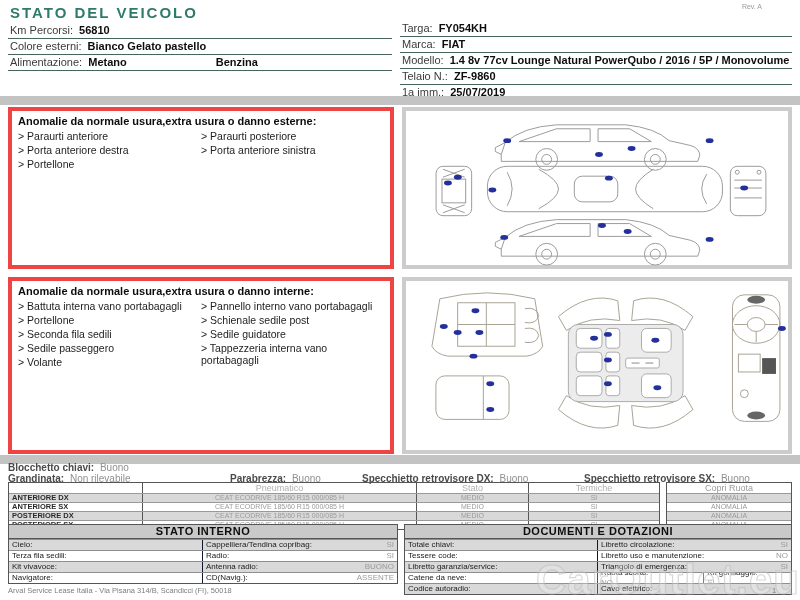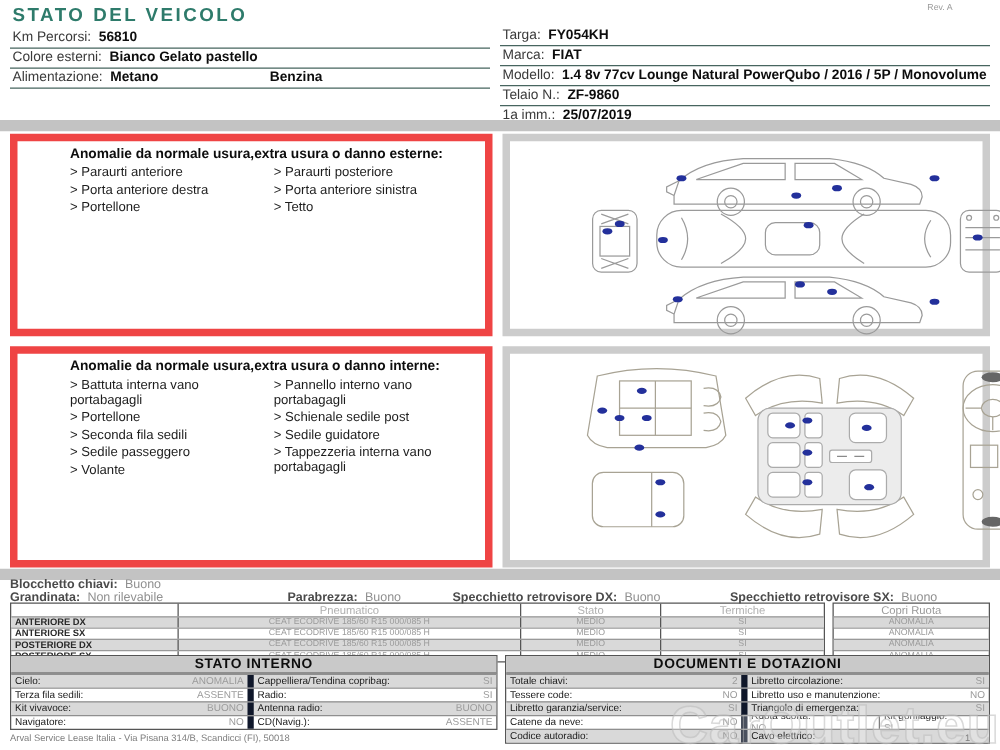--- a/index.html
+++ b/index.html
@@ -14,21 +14,21 @@
   #hdr-right{left:400px;top:22px;width:392px;}
   .hdr-row{border-bottom:1px solid #47655f;padding:0 2px 2px 2px;margin-bottom:1px;
            line-height:12px;}
   .hdr-row .lbl{color:#3a3a3a;}
   .hdr-row .val{font-weight:bold;color:#0d0d0d;margin-left:3px;}
   .hdr-row .val2{font-weight:bold;color:#0d0d0d;margin-left:86px;}
 
   .sep{position:absolute;left:0;width:800px;height:9px;background:#c3c3c3;}
   #sep1{top:96px;} #sep2{top:455px;}
 
-  .box{position:absolute;border:6px solid #ef4444;background:#fff;box-sizing:border-box;padding-left:36px;}
+  .box{position:absolute;border:4px solid #ef4444;background:#fff;box-sizing:border-box;}
   #ext-left{left:8px;top:107px;width:386px;height:162px;}
   #ext-right{left:402px;top:107px;width:390px;height:162px;border-color:#cccccc;}
   #int-left{left:8px;top:277px;width:386px;height:177px;}
   #int-right{left:402px;top:277px;width:390px;height:177px;border-color:#cccccc;}
   .box-title{font-weight:bold;font-size:11px;padding:4px 6px 3px 6px;color:#0d0d0d;}
   .itemcols{display:flex;padding:0 6px;}
   .itemcol{width:50%;}
   .item{font-size:10.5px;line-height:12px;margin-bottom:2px;color:#1d1d1d;}
 
   .cond{position:absolute;left:8px;top:463px;width:786px;font-size:10px;line-height:10px;}
@@ -55,21 +55,21 @@
   .btable{position:absolute;top:524px;border:1px solid #555;font-size:8px;box-sizing:border-box;background:#fff;}
   #stato-interno{left:8px;width:390px;}
   #documenti{left:404px;width:388px;}
   .btitle{background:#c9c9c9;text-align:center;font-weight:bold;font-size:11px;
           height:13px;line-height:13px;border-bottom:1px solid #555;color:#0d0d0d;letter-spacing:0.5px;}
   .brow{display:flex;height:10px;line-height:10px;border-top:1px solid #8f8f8f;}
   .brow:first-of-type{border-top:none;}
   .brow.odd{background:#d9d9d9;}
   .half{width:50%;display:flex;justify-content:space-between;padding:0 3px;
         box-sizing:border-box;overflow:hidden;white-space:nowrap;}
-  .half.lh{border-right:5px solid #0f172a;}
+  .half.lh{border-right:1px solid #0f172a;flex-direction:column;}
   .blabel{color:#202020;}
   .bvalue{color:#9b9b9b;}
   .r-split{width:50%;display:flex;box-sizing:border-box;}
   .mini{display:flex;justify-content:center;padding:0 3px;box-sizing:border-box;
         overflow:hidden;white-space:nowrap;flex-direction:column;}
   .mini.m1{width:55%;border-right:1px solid #555;}
   .mini.m2{width:45%;}
 
   .footer{position:absolute;left:8px;top:586px;width:786px;display:flex;
           font-size:7.5px;color:#7d7d7d;}
@@ -136,21 +136,20 @@
     <div class="box-title">Anomalie da normale usura,extra usura o danno esterne:</div>
     <div class="itemcols">
       <div class="itemcol">
         <div class="item">&gt; Paraurti anteriore</div>
         <div class="item">&gt; Porta anteriore destra</div>
         <div class="item">&gt; Portellone</div>
       </div>
       <div class="itemcol">
         <div class="item">&gt; Paraurti posteriore</div>
         <div class="item">&gt; Porta anteriore sinistra</div>
-        <div class="item">&gt; Tetto</div>
       </div>
     </div>
   </div>
 
   <div class="box" id="ext-right">
     <svg viewBox="0 0 388 160" width="388" height="158">
       <g stroke="#9a9a9a" fill="none" stroke-width="1">
 
         <g transform="translate(88,4)">
           <path d="M6,40 L10,28 Q28,12 62,10 L132,10 Q162,13 176,26 L198,31 Q207,34 207,41 L205,47 L6,47 Z"></path>

